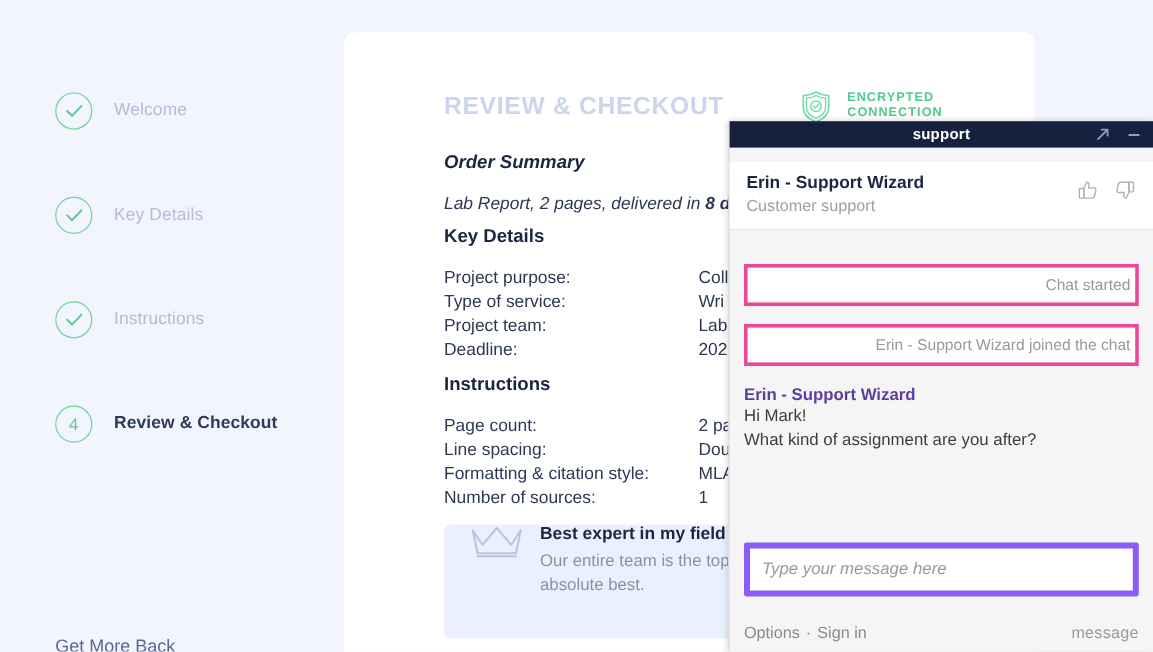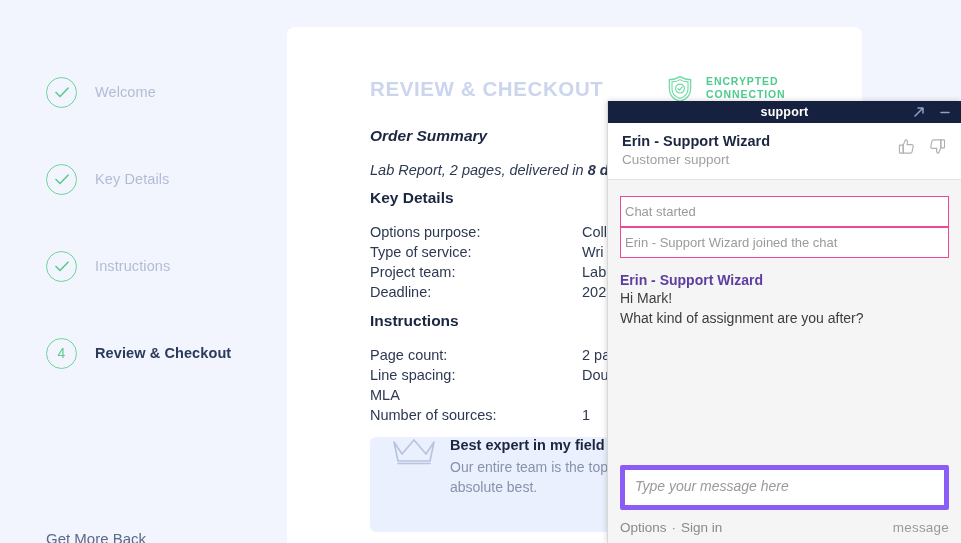--- a/index.html
+++ b/index.html
@@ -70,20 +70,21 @@
   .promo-text { font-size: 14px; color: #8792ab; line-height: 20px; }
 
   
   .chat {
     position: absolute; left: 607px; top: 101px;
     width: 354px; height: 442px;
     background: #f5f5f5;
     border-left: 1px solid #d8d8d8;
     display: flex; flex-direction: column;
     box-shadow: 0 0 6px rgba(0,0,0,.18);
+    gap: 12px;
   }
   .chat-titlebar {
     height: 22px; background: #16213f; color: #fff;
     display: flex; align-items: center; justify-content: center;
     position: relative; flex: 0 0 22px;
   }
   .chat-title { font-size: 12.5px; font-weight: 700; letter-spacing: .2px; }
   .chat-ctrls { position: absolute; right: 10px; top: 0; height: 22px; display: flex; align-items: center; gap: 14px; }
   .chat-ctrls span { cursor: pointer; line-height: 0; }
 
@@ -91,23 +92,23 @@
     background: #fff; border-bottom: 1px solid #e3e3e3;
     padding: 9px 14px 10px 14px; display: flex; align-items: flex-start;
     flex: 0 0 auto;
   }
   .agent-name { font-size: 14.5px; font-weight: 700; color: #1b2640; line-height: 19px; }
   .agent-role { font-size: 13.5px; color: #a0a0a0; line-height: 18px; }
   .rate-icons { margin-left: auto; display: flex; gap: 12px; padding-top: 5px; }
 
   .chat-body { flex: 1; padding: 16px 12px 0 12px; overflow: hidden; }
   .sys-note {
-    background: #fff; border: 1px solid #ec4899;
-    text-align: left; font-size: 13px; color: #9a9a9a;
-    padding: 7px 4px; margin-bottom: 0;
+    background: #fff; border: 3px solid #ec4899;
+    text-align: right; font-size: 13px; color: #9a9a9a;
+    padding: 7px 4px; margin-bottom: 15px;
   }
   .msg-author { font-size: 14px; font-weight: 700; color: #5b3fa0; margin-top: 14px; }
   .msg-text { font-size: 14px; color: #3d3d3d; line-height: 20px; }
 
   .chat-input-wrap { flex: 0 0 auto; padding: 10px 12px 0 12px; background: #f5f5f5; }
   .chat-input {
     width: 100%; height: 45px; background: #fff;
     border: 5px solid #8b5cf6; border-radius: 2px;
     padding: 8px 10px; font-size: 14px; font-style: italic;
     color: #9a9a9a; font-family: "Liberation Sans", sans-serif;
@@ -187,21 +188,21 @@
 
     <div class="section" style="top:100px;font-style:italic;">
       <h3 class="sec-head">Order Summary</h3>
       <div class="summary-line" style="margin-top:17px;"><span>Lab Report, 2 pages, delivered in </span><b>8 days</b></div>
     </div>
 
     <div class="section" style="top:162px;">
       <h3 class="sec-head">Key Details</h3>
       <div style="margin-top:15px;">
         <div class="kv">
-            <span class="k">Options purpose:</span>
+            <span class="k">Project purpose:</span>
             <span class="v">Coll</span>
           </div>
         <div class="kv">
             <span class="k">Type of service:</span>
             <span class="v">Wri</span>
           </div>
         <div class="kv">
             <span class="k">Project team:</span>
             <span class="v">Lab</span>
           </div>
@@ -217,20 +218,21 @@
       <div style="margin-top:15px;">
         <div class="kv">
             <span class="k">Page count:</span>
             <span class="v">2 pa</span>
           </div>
         <div class="kv">
             <span class="k">Line spacing:</span>
             <span class="v">Dou</span>
           </div>
         <div class="kv">
+            <span class="k">Formatting &amp; citation style:</span>
             <span class="v">MLA</span>
           </div>
         <div class="kv">
             <span class="k">Number of sources:</span>
             <span class="v">1</span>
           </div>
       </div>
     </div>
 
     <div class="promo">

